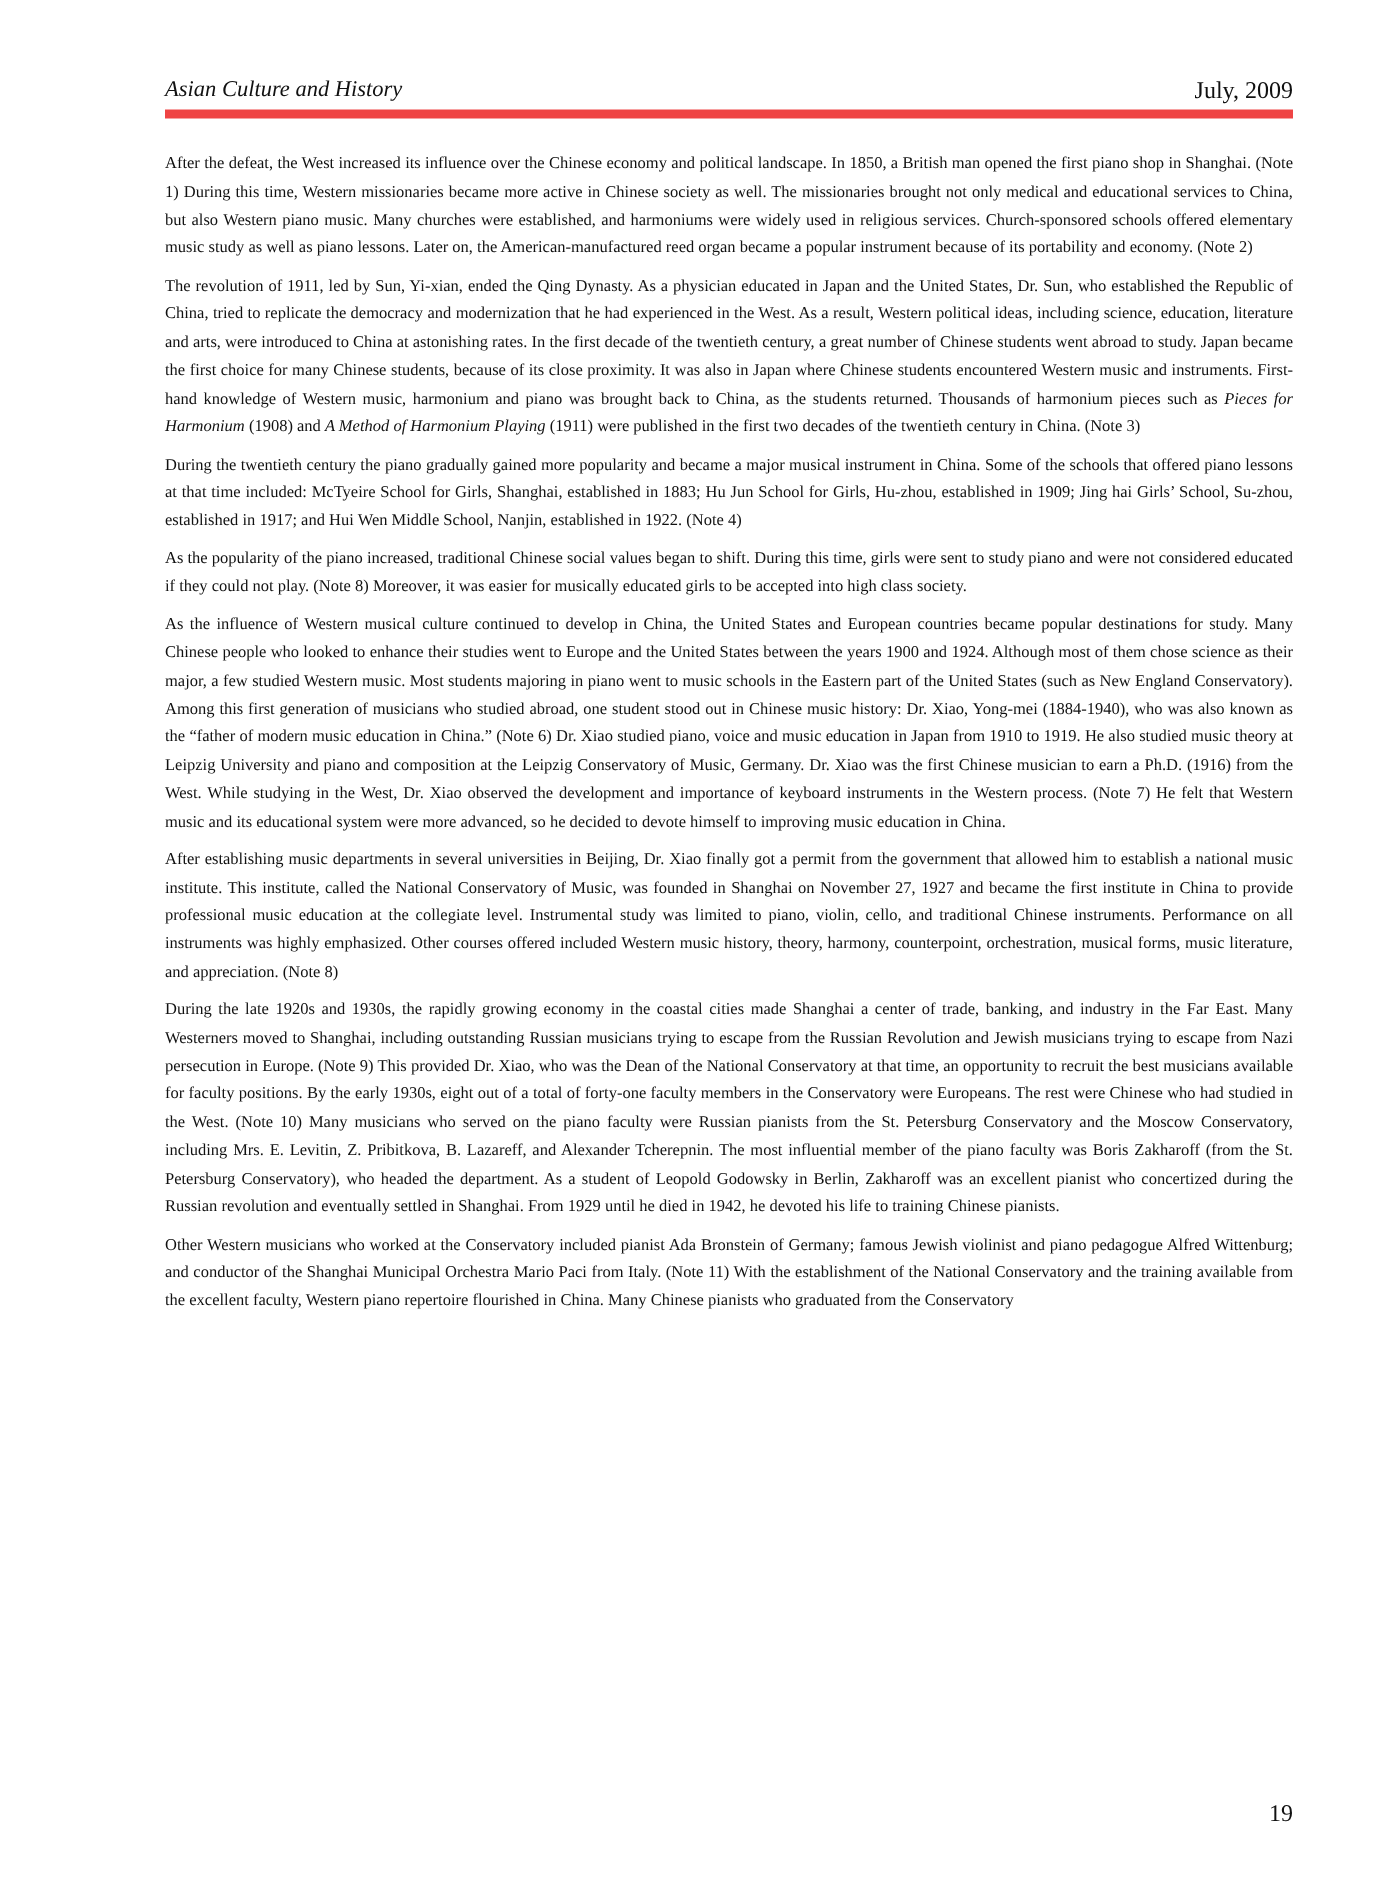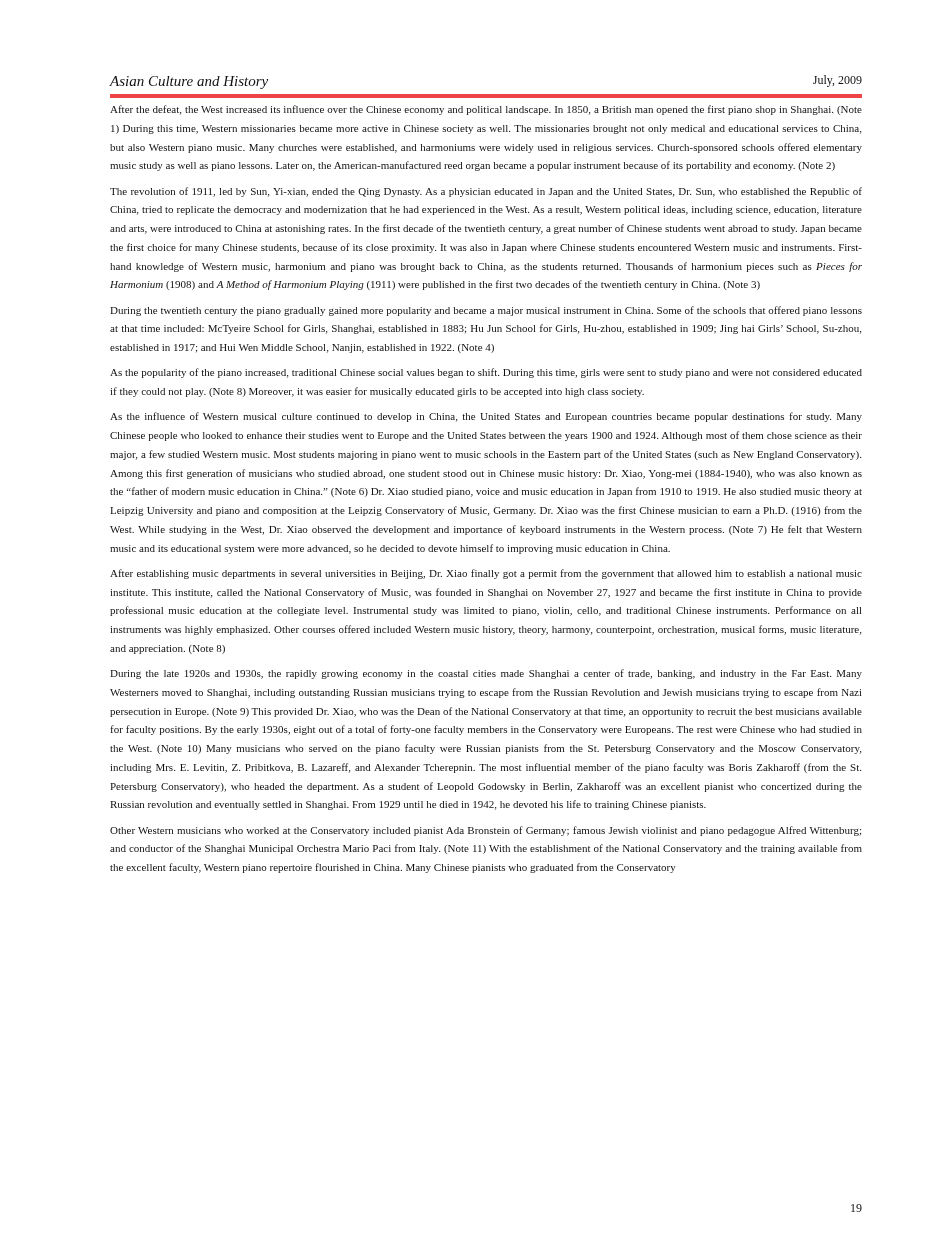--- a/index.html
+++ b/index.html
@@ -1,26 +1,26 @@
 <!DOCTYPE html>
 <html><head>
   <meta charset="utf-8">
   <style>
     html, body { margin: 0; padding: 0; background: #ffffff; }
     body { width: 925px; height: 1256px; position: relative; overflow: hidden;
       font-family: "Liberation Serif", "DejaVu Serif", serif; color: #111; }
-    .header { position: absolute; left: 110px; top: 72px; width: 752px; height: 22px;
-      border-bottom: 4px solid #ef4444; text-align: center; }
+    .header { position: absolute; left: 110px; top: 51px; width: 752px; height: 22px;
+      border-bottom: 6px solid #ef4444; text-align: center; }
     .header .journal { position: absolute; left: 0; top: 1px; font-style: italic; font-size: 15px; }
-    .header .date { position: absolute; right: 0; top: 1px; font-size: 12px; }
+    .header .date { position: absolute; right: 0; top: 1px; font-size: 16px; }
     .body { position: absolute; left: 110px; top: 100px; width: 752px; }
     .body p { margin: 0 0 6.5px 0; font-size: 11px; line-height: 18.75px; text-align: justify;
       text-justify: inter-word; }
     .body p i { }
-    .page-num { position: absolute; right: 63px; top: 1201px; font-size: 12px; }
+    .page-num { position: absolute; right: 63px; top: 1201px; font-size: 16px; }
   </style>
 </head>
 <body>
 
 <div class="header">
   <span class="journal">Asian Culture and History</span>
   <span class="date">July, 2009</span>
 </div>
 
 <div class="body">

